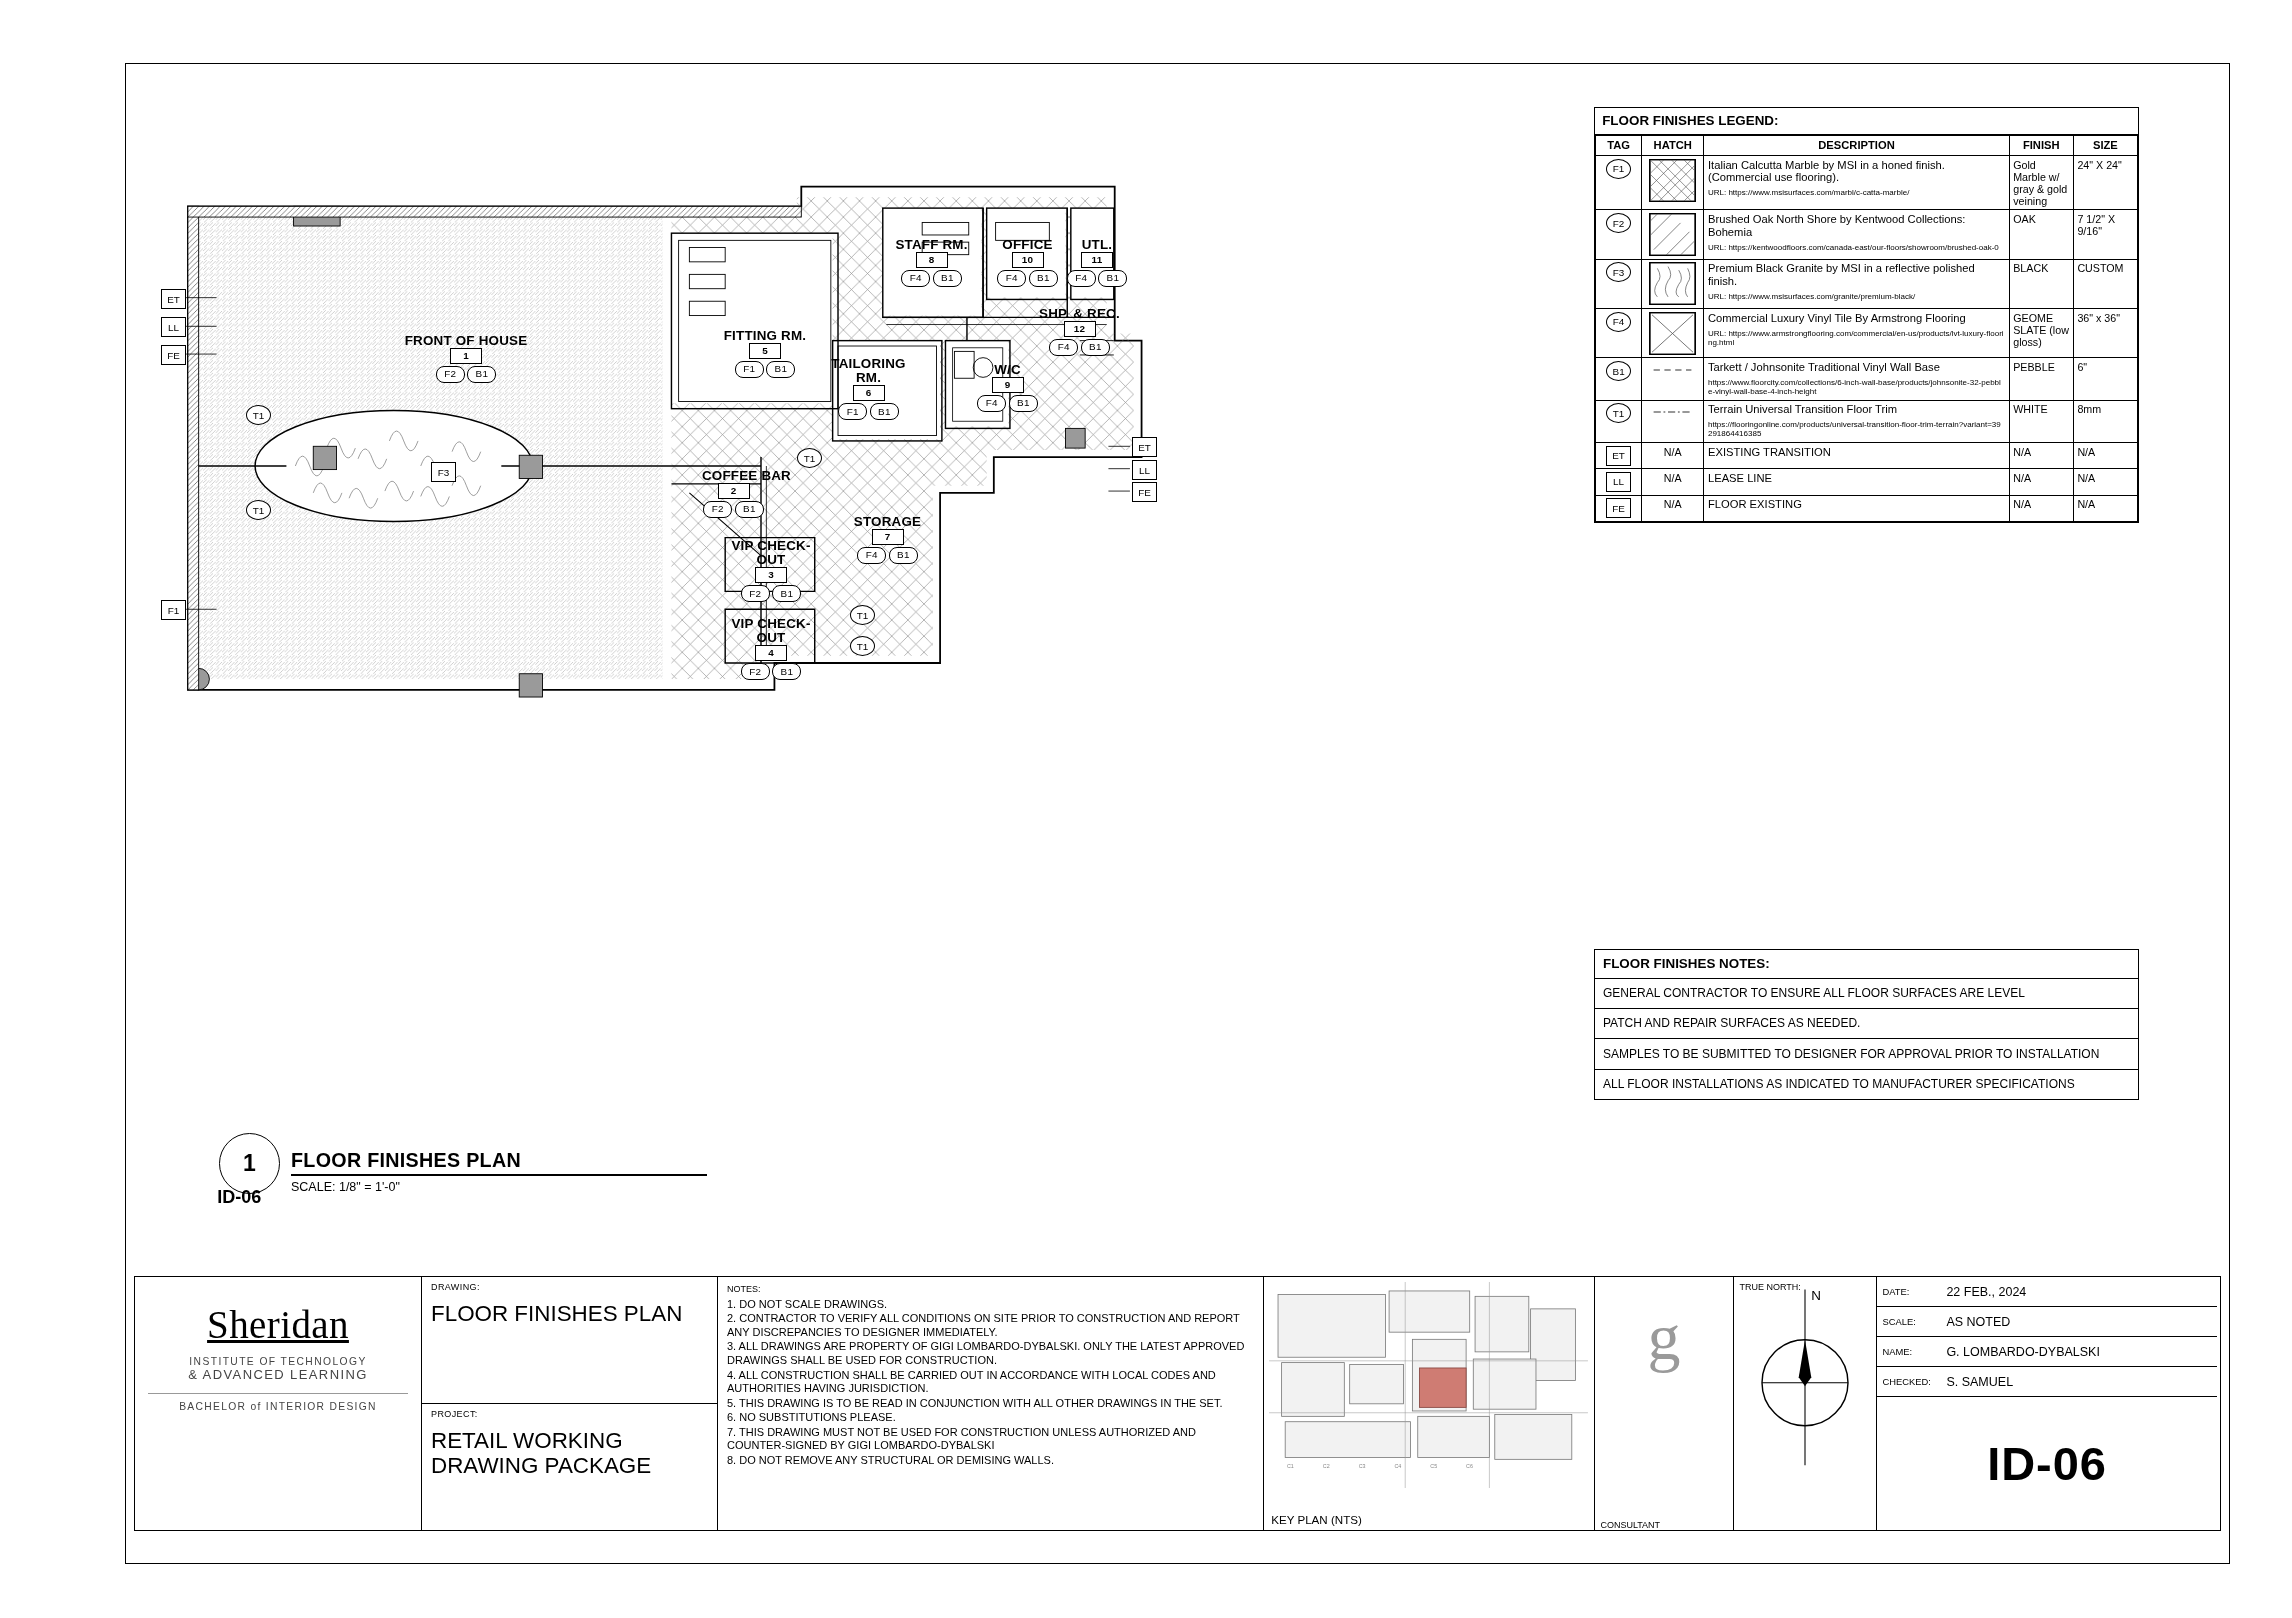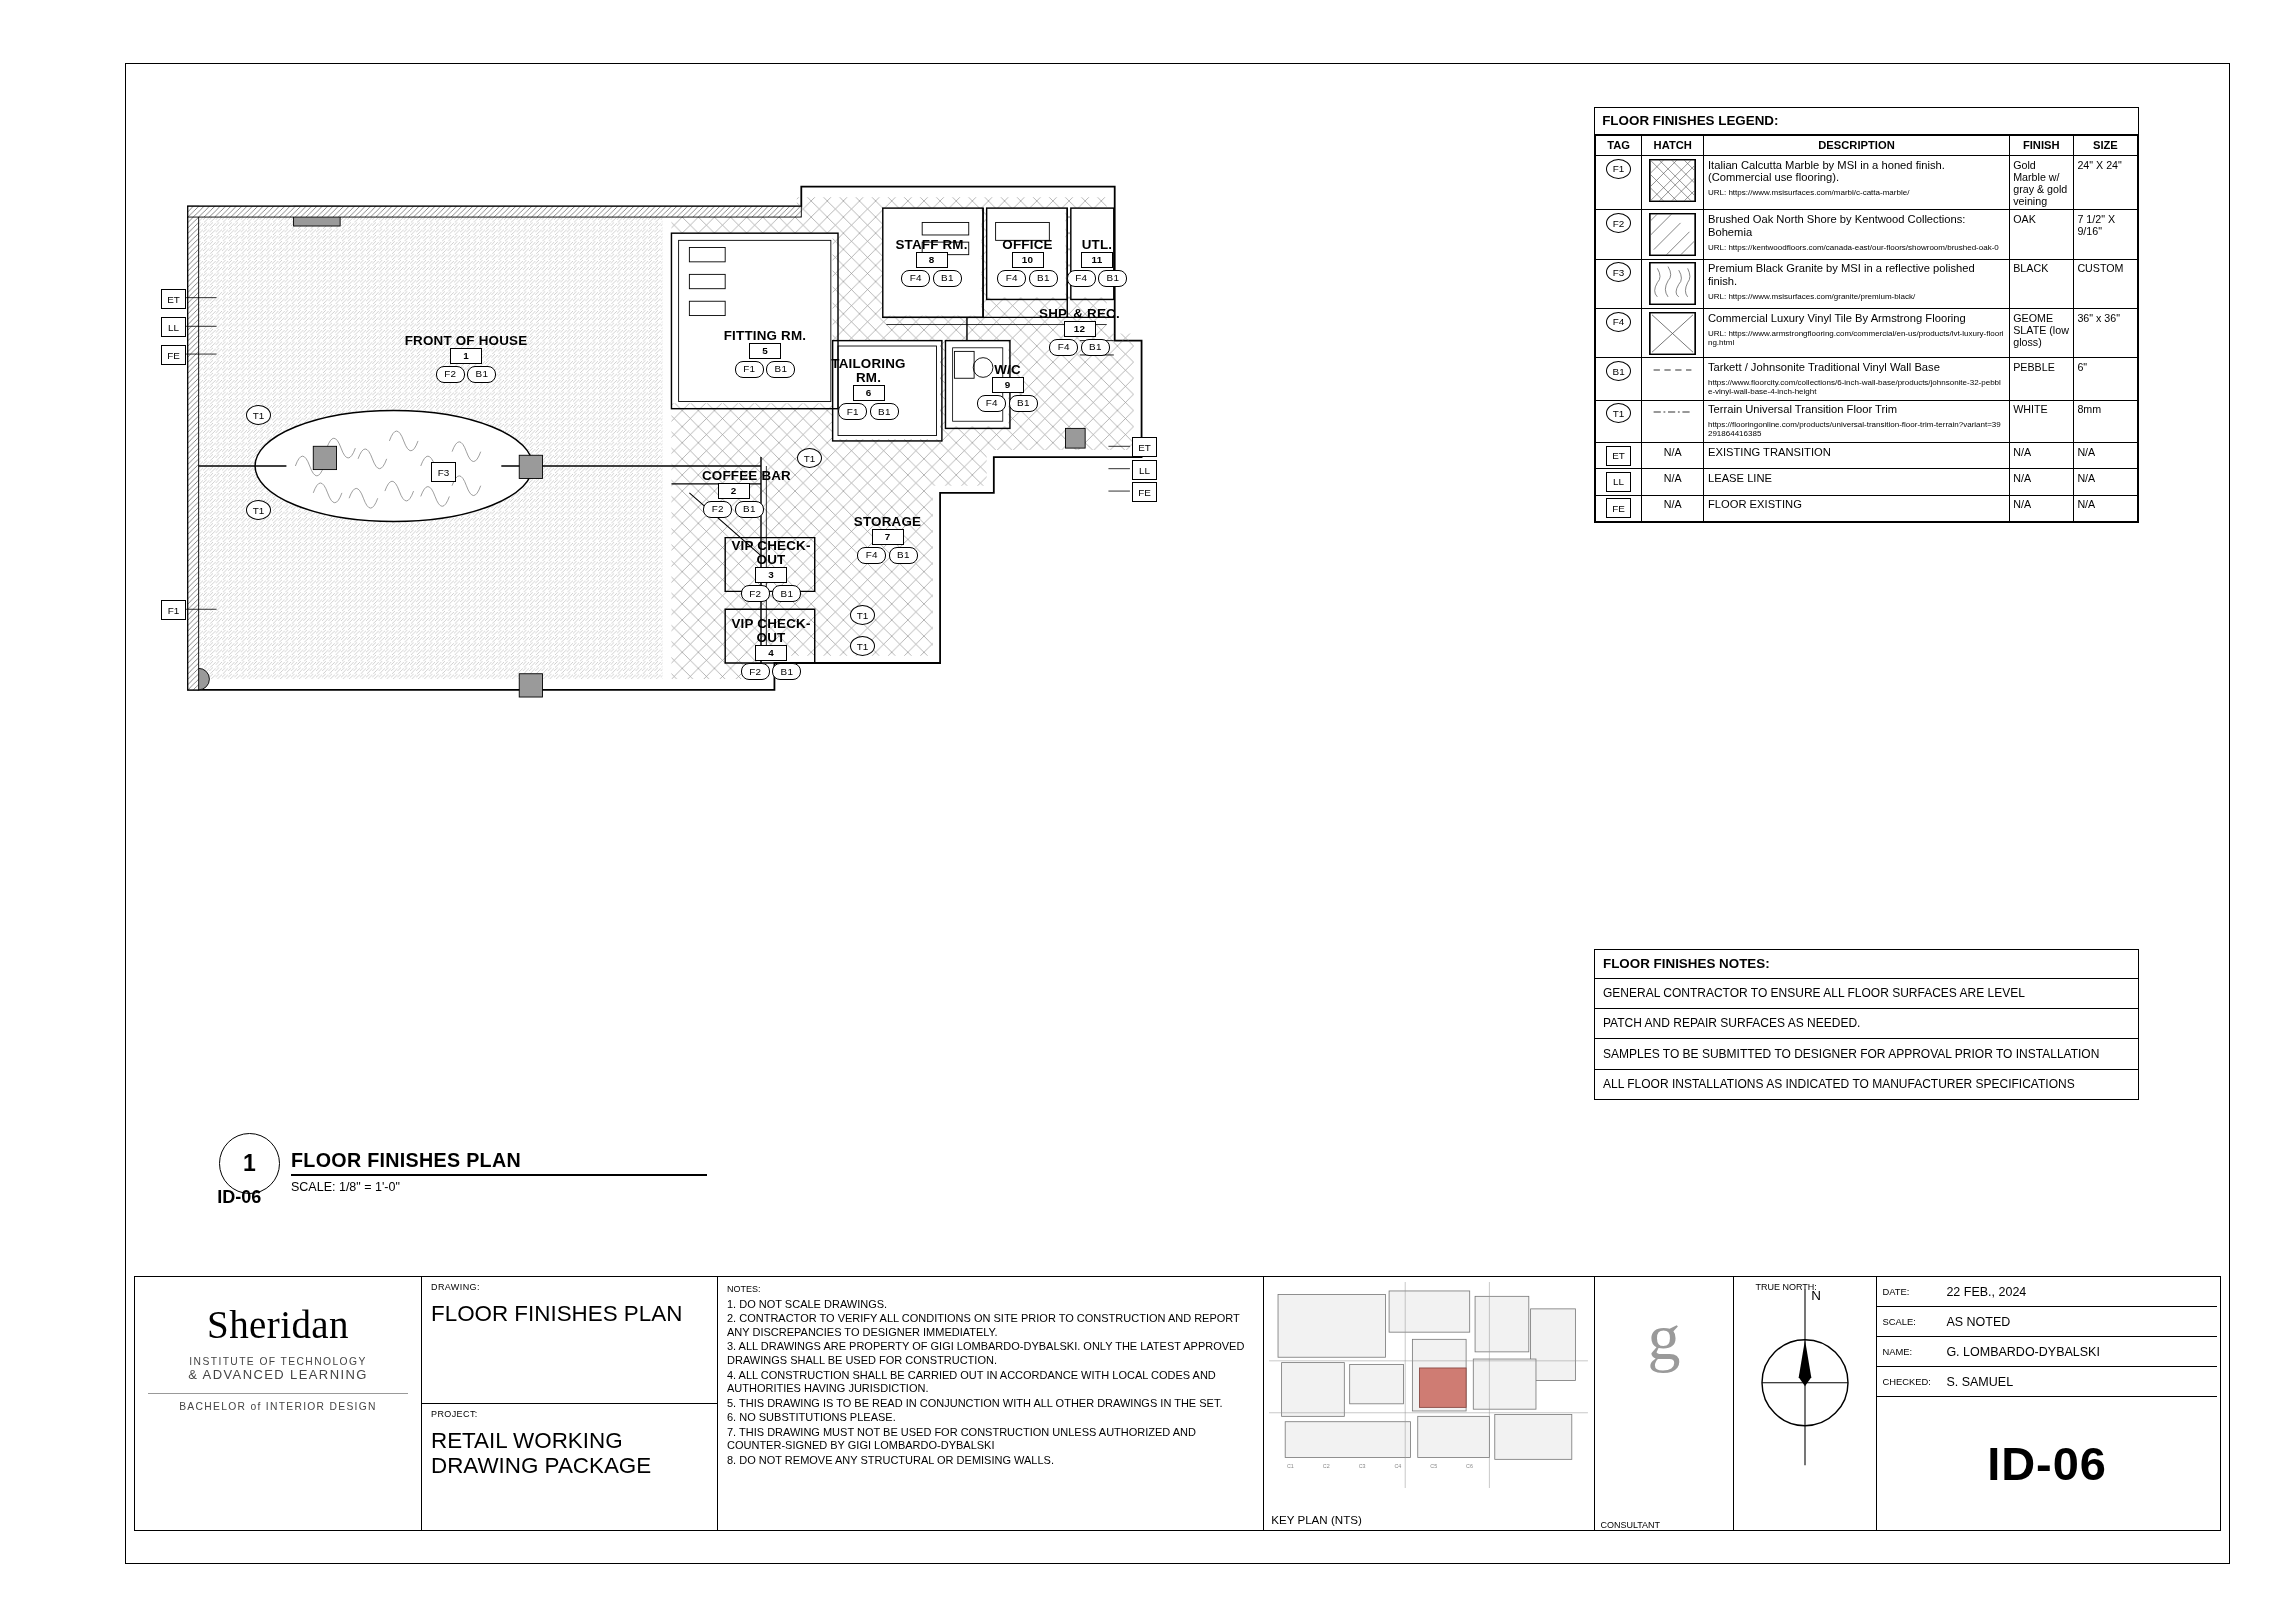--- a/index.html
+++ b/index.html
@@ -106,42 +106,42 @@
   #notesbox .nt-row { padding:7.2px 8px; font-size:12px; line-height:1.25; border-bottom:0.9px solid #000; }
   #notesbox .nt-row:last-child { border-bottom:none; }
   
   #titleblock {
     position:absolute; left:134px; top:1276px; width:2087px; height:255px;
     border:1.3px solid #000; box-sizing:border-box; display:flex;
     background:#fff;
   }
   .tb-cell { border-right:1.3px solid #000; box-sizing:border-box; position:relative; }
   .tb-logo { width:287px; padding:25px 9px 0 9px; text-align:center; }
-  .tb-logo .sher { font-family:"Liberation Serif", serif; font-size:39px; letter-spacing:0.4px; }
+  .tb-logo .sher { font-family:"Liberation Serif", serif; font-size:39px; letter-spacing:0.4px;text-decoration:underline; }
   .tb-logo .sub1 { font-size:10.3px; letter-spacing:1.4px; margin-top:9px; color:#444; }
   .tb-logo .sub2 { font-size:13px; letter-spacing:1.4px; color:#444; }
   .tb-logo .rule { height:0.9px; background:#999; margin:10.7px 3.6px 7.2px 3.6px; }
   .tb-logo .sub3 { font-size:10.3px; letter-spacing:1.3px; color:#444; }
   .tb-names { width:296px; }
   .tb-names .seg { border-bottom:1.3px solid #000; height:50%; box-sizing:border-box; padding:5.4px 9px; }
   .tb-names .seg:last-child { border-bottom:none; }
   .tb-names .lbl { font-size:9px; letter-spacing:0.4px; }
   .tb-names .val { font-size:22.4px; line-height:1.12; margin-top:9px; }
   .tb-notes { width:546px; padding:7.2px 9px; }
   .tb-notes .lbl { font-size:9px; }
   .tb-notes ol { margin:3.6px 0 0 0; padding:0; list-style:none; }
   .tb-notes li { font-size:11px; line-height:1.24; margin-bottom:0.9px; }
   .tb-key { width:331px; padding:5.4px; position:relative; }
   .tb-key .kp-label { position:absolute; left:7.2px; bottom:3.6px; font-size:11.6px; }
   .tb-cons { width:139px; position:relative; }
   .tb-cons .g { position:absolute; left:50%; top:30px; transform:translateX(-50%);
     font-family:"Liberation Serif", serif; font-size:66px; color:#9a9a9a; line-height:0.9; }
   .tb-cons .lbl { position:absolute; left:5.4px; bottom:0; font-size:9px; }
   .tb-north { width:143px; position:relative; }
-  .tb-north .lbl { position:absolute; left:5.4px; top:4.5px; font-size:9px;margin-left:16px; }
+  .tb-north .lbl { position:absolute; left:5.4px; top:4.5px; font-size:9px; }
   .tb-right { width:340px; border-right:none; display:flex; flex-direction:column; }
   .tb-right .rrow { border-bottom:0.9px solid #000; height:30px; display:flex; align-items:center; padding:0 5.4px; box-sizing:border-box; }
   .tb-right .rlbl { font-size:9.4px; width:64px; }
   .tb-right .rval { font-size:12.5px;text-align:center; }
   .tb-right .sheetid { flex:1; display:flex; align-items:center; justify-content:center;
     font-size:47px; font-weight:bold; letter-spacing:0.9px; }
 </style>
 </head>
 <body>
 

